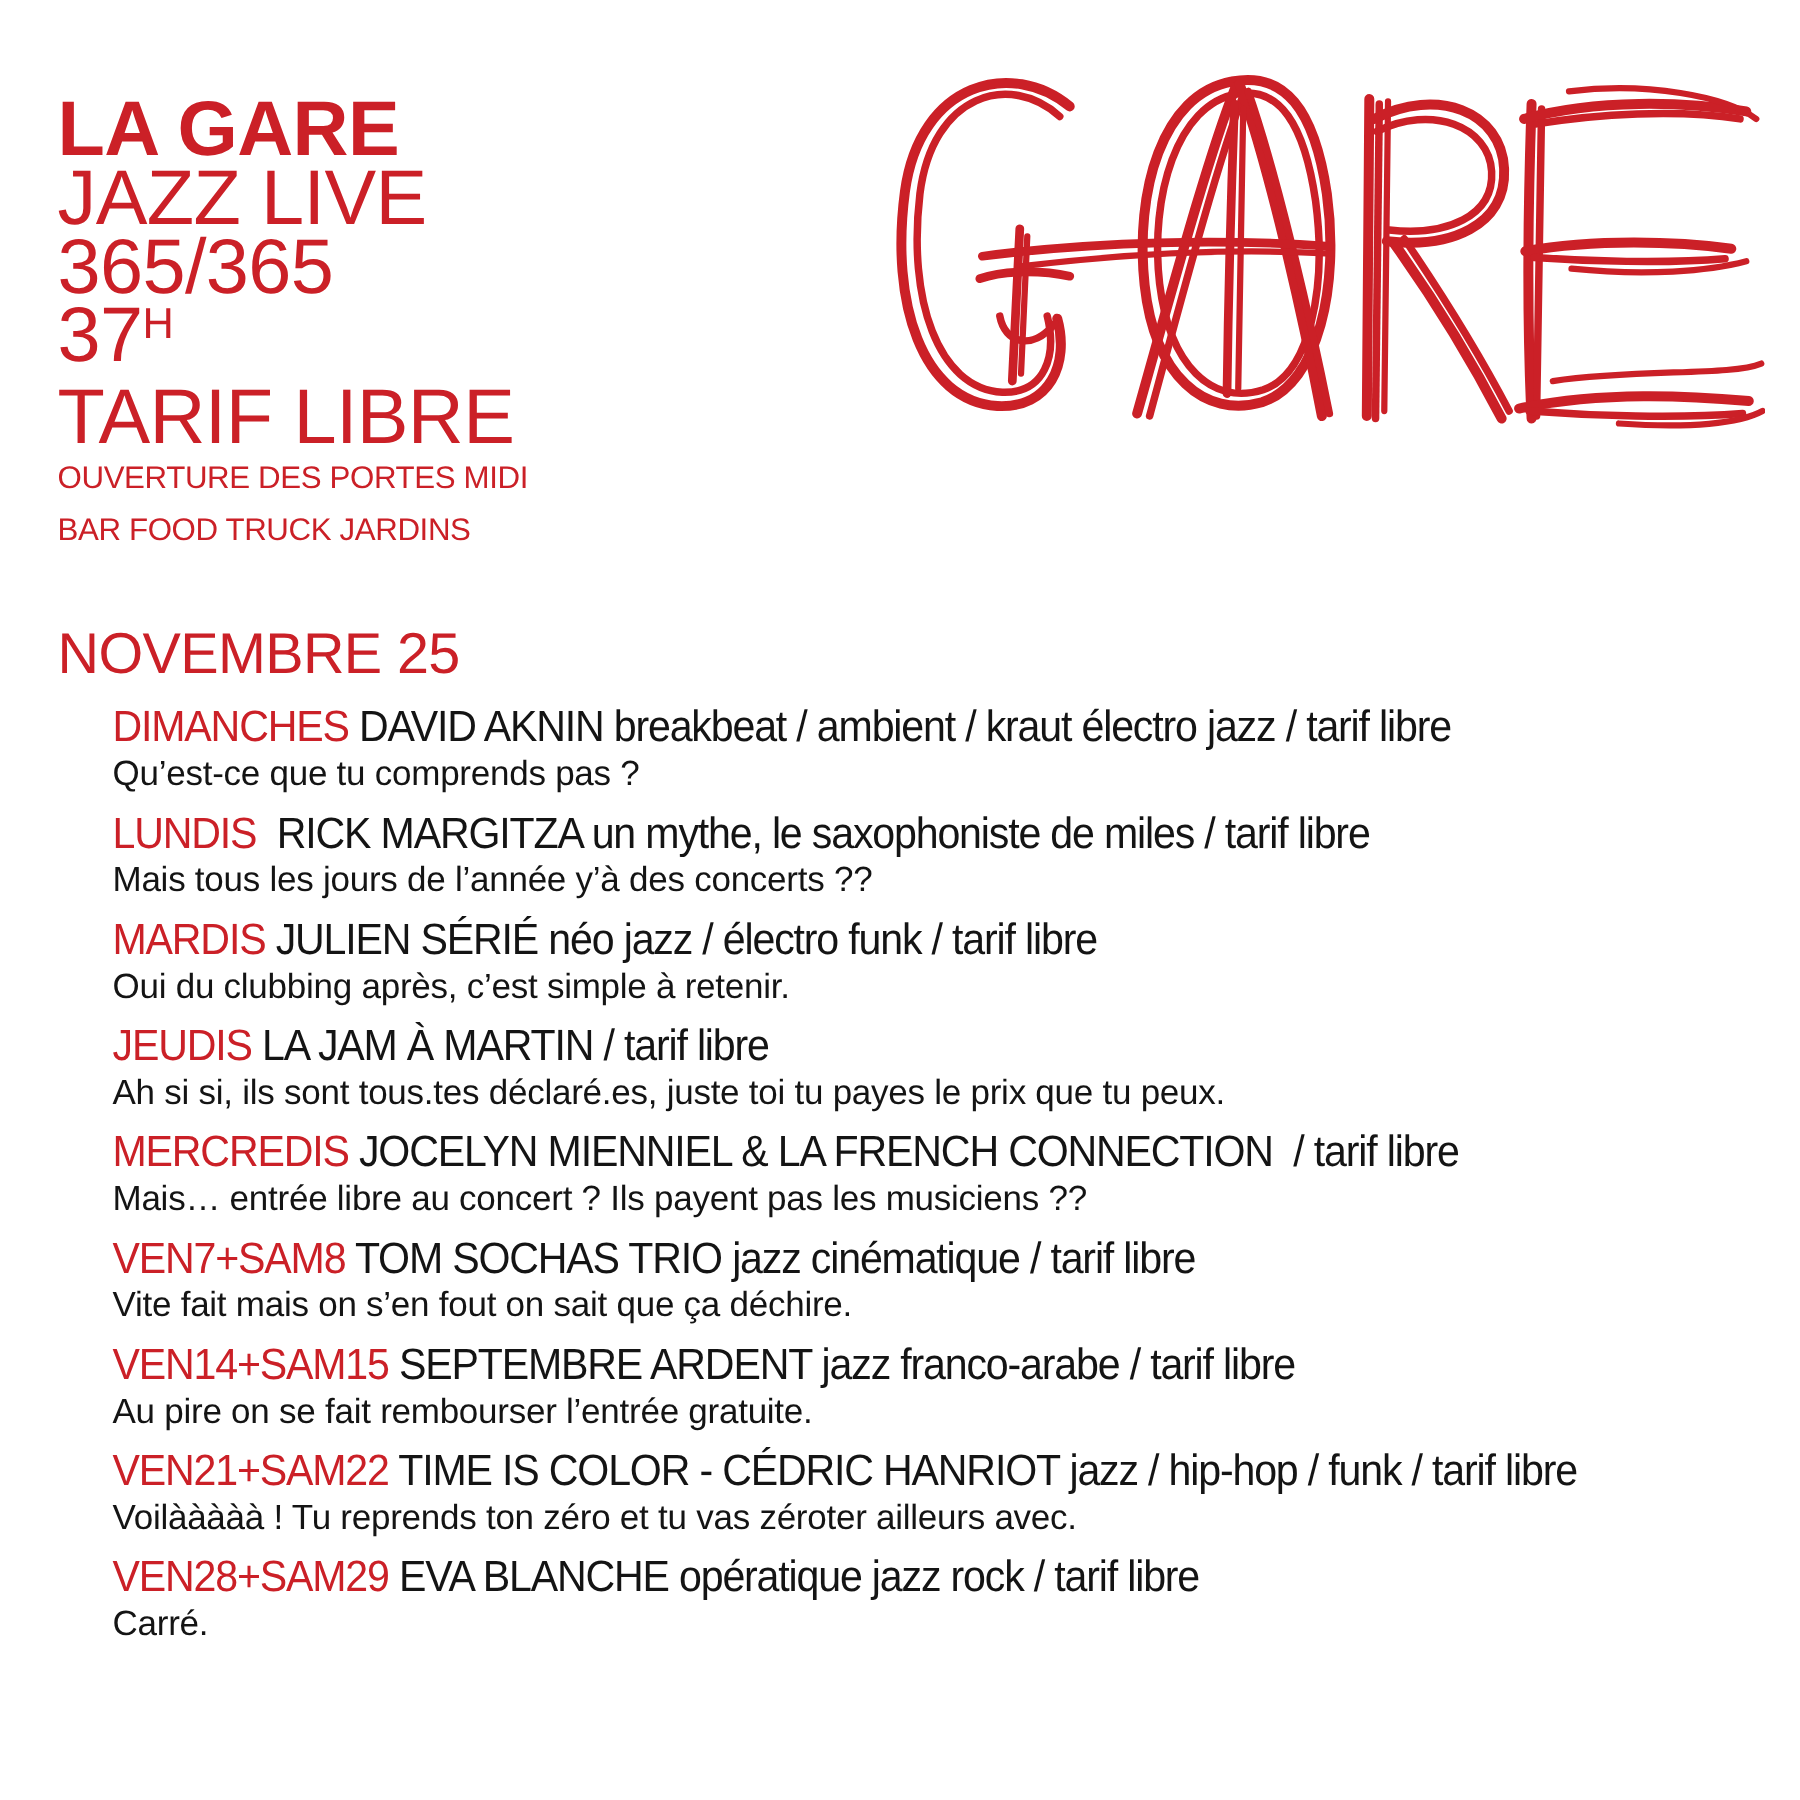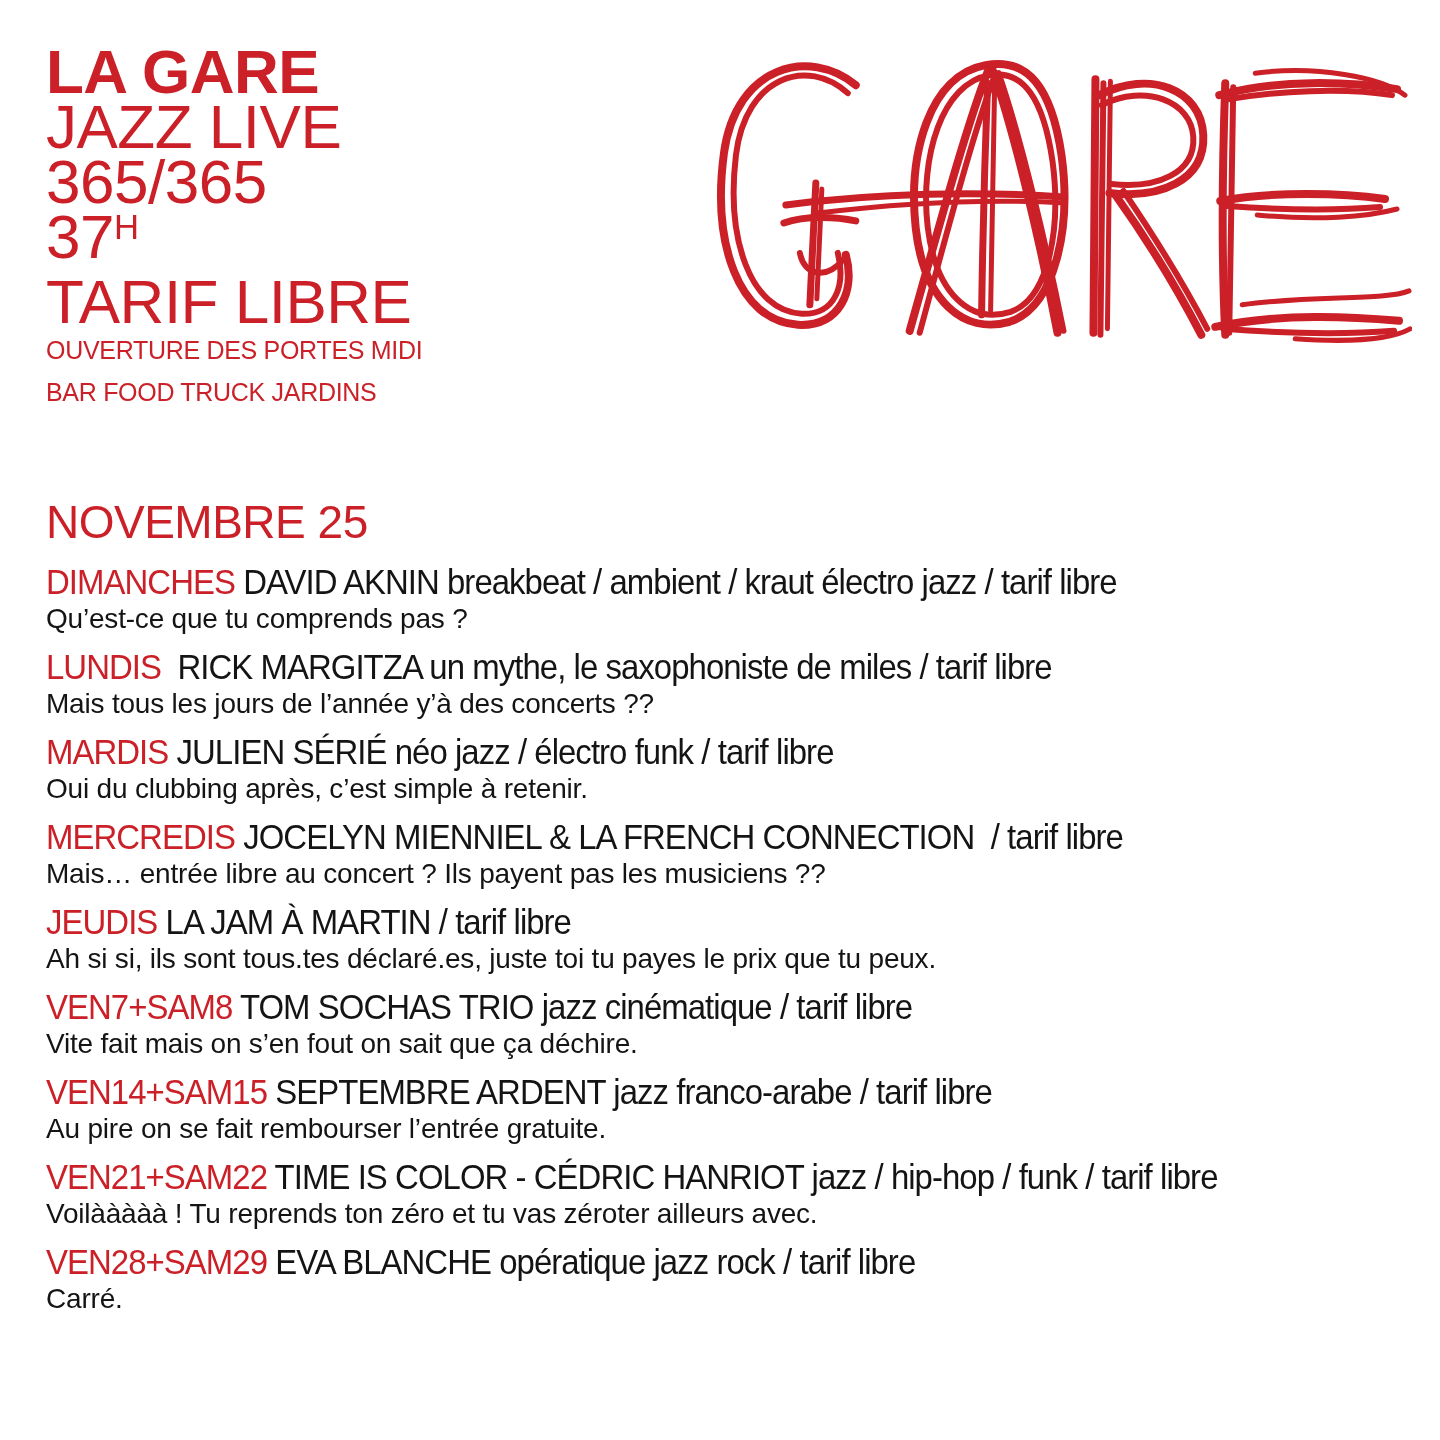--- a/index.html
+++ b/index.html
@@ -6,35 +6,35 @@
   * { box-sizing:border-box; }
   html,body { margin:0; padding:0; background:var(--background); }
   .page {
     position:relative; width:1440px; height:1440px;
     background:var(--background); overflow:hidden;
     font-family:"Liberation Sans", sans-serif; color:var(--black);
   }
   
   .hdr { position:absolute; left:46px; top:44px; color:var(--red); }
   .hdr-big  { font-size:62px; line-height:55px; letter-spacing:-0.5px; white-space:pre; }
-  .hdr-bold { font-weight:bold; }
+  .hdr-bold { font-weight:bold;margin-top:32px; }
   .hsup { font-size:56%; vertical-align:baseline; position:relative; top:-0.55em; }
   .hdr-small { font-size:25px; line-height:42px; letter-spacing:-0.3px; white-space:pre; }
   
   .logo { position:absolute; left:698px; top:42px; width:714px; height:302px; }
   .logo path { fill:none; stroke:var(--red); stroke-linecap:round; stroke-linejoin:round; }
   
   .month {
     position:absolute; left:46px; top:492px; margin:0;
     font-size:46px; line-height:60px; font-weight:normal;
     letter-spacing:-0.5px; color:var(--red); white-space:pre;
   }
   
   .events { position:absolute; left:46px; top:560px; width:1380px; }
-  .event { margin-bottom:11px; }
+  .event { margin-bottom:11px;margin-left:44px; }
   .event-main {
     font-size:35px; line-height:44px; letter-spacing:-1px;
     transform:scaleX(0.94); transform-origin:0 50%;
     white-space:pre; color:var(--black);
   }
   .day { color:var(--red); }
   .title { color:var(--black); }
   .event-note { font-size:28px; line-height:30px; letter-spacing:-0.2px; white-space:pre; color:var(--black); }
 </style>
 </head>
@@ -103,26 +103,26 @@
     </div>
     <div class="event">
       <div class="event-main"><span class="day">LUNDIS</span><span class="title">  RICK MARGITZA un mythe, le saxophoniste de miles / tarif libre</span></div>
       <div class="event-note">Mais tous les jours de l’année y’à des concerts ??</div>
     </div>
     <div class="event">
       <div class="event-main"><span class="day">MARDIS</span><span class="title"> JULIEN SÉRIÉ néo jazz / électro funk / tarif libre</span></div>
       <div class="event-note">Oui du clubbing après, c’est simple à retenir.</div>
     </div>
     <div class="event">
+      <div class="event-main"><span class="day">JEUDIS</span><span class="title"> LA JAM À MARTIN / tarif libre</span></div>
+      <div class="event-note">Ah si si, ils sont tous.tes déclaré.es, juste toi tu payes le prix que tu peux.</div>
+    </div>
+    <div class="event">
       <div class="event-main"><span class="day">MERCREDIS</span><span class="title"> JOCELYN MIENNIEL &amp; LA FRENCH CONNECTION  / tarif libre</span></div>
       <div class="event-note">Mais… entrée libre au concert ? Ils payent pas les musiciens ??</div>
-    </div>
-    <div class="event">
-      <div class="event-main"><span class="day">JEUDIS</span><span class="title"> LA JAM À MARTIN / tarif libre</span></div>
-      <div class="event-note">Ah si si, ils sont tous.tes déclaré.es, juste toi tu payes le prix que tu peux.</div>
     </div>
     <div class="event">
       <div class="event-main"><span class="day">VEN7+SAM8</span><span class="title"> TOM SOCHAS TRIO jazz cinématique / tarif libre</span></div>
       <div class="event-note">Vite fait mais on s’en fout on sait que ça déchire.</div>
     </div>
     <div class="event">
       <div class="event-main"><span class="day">VEN14+SAM15</span><span class="title"> SEPTEMBRE ARDENT jazz franco-arabe / tarif libre</span></div>
       <div class="event-note">Au pire on se fait rembourser l’entrée gratuite.</div>
     </div>
     <div class="event">

